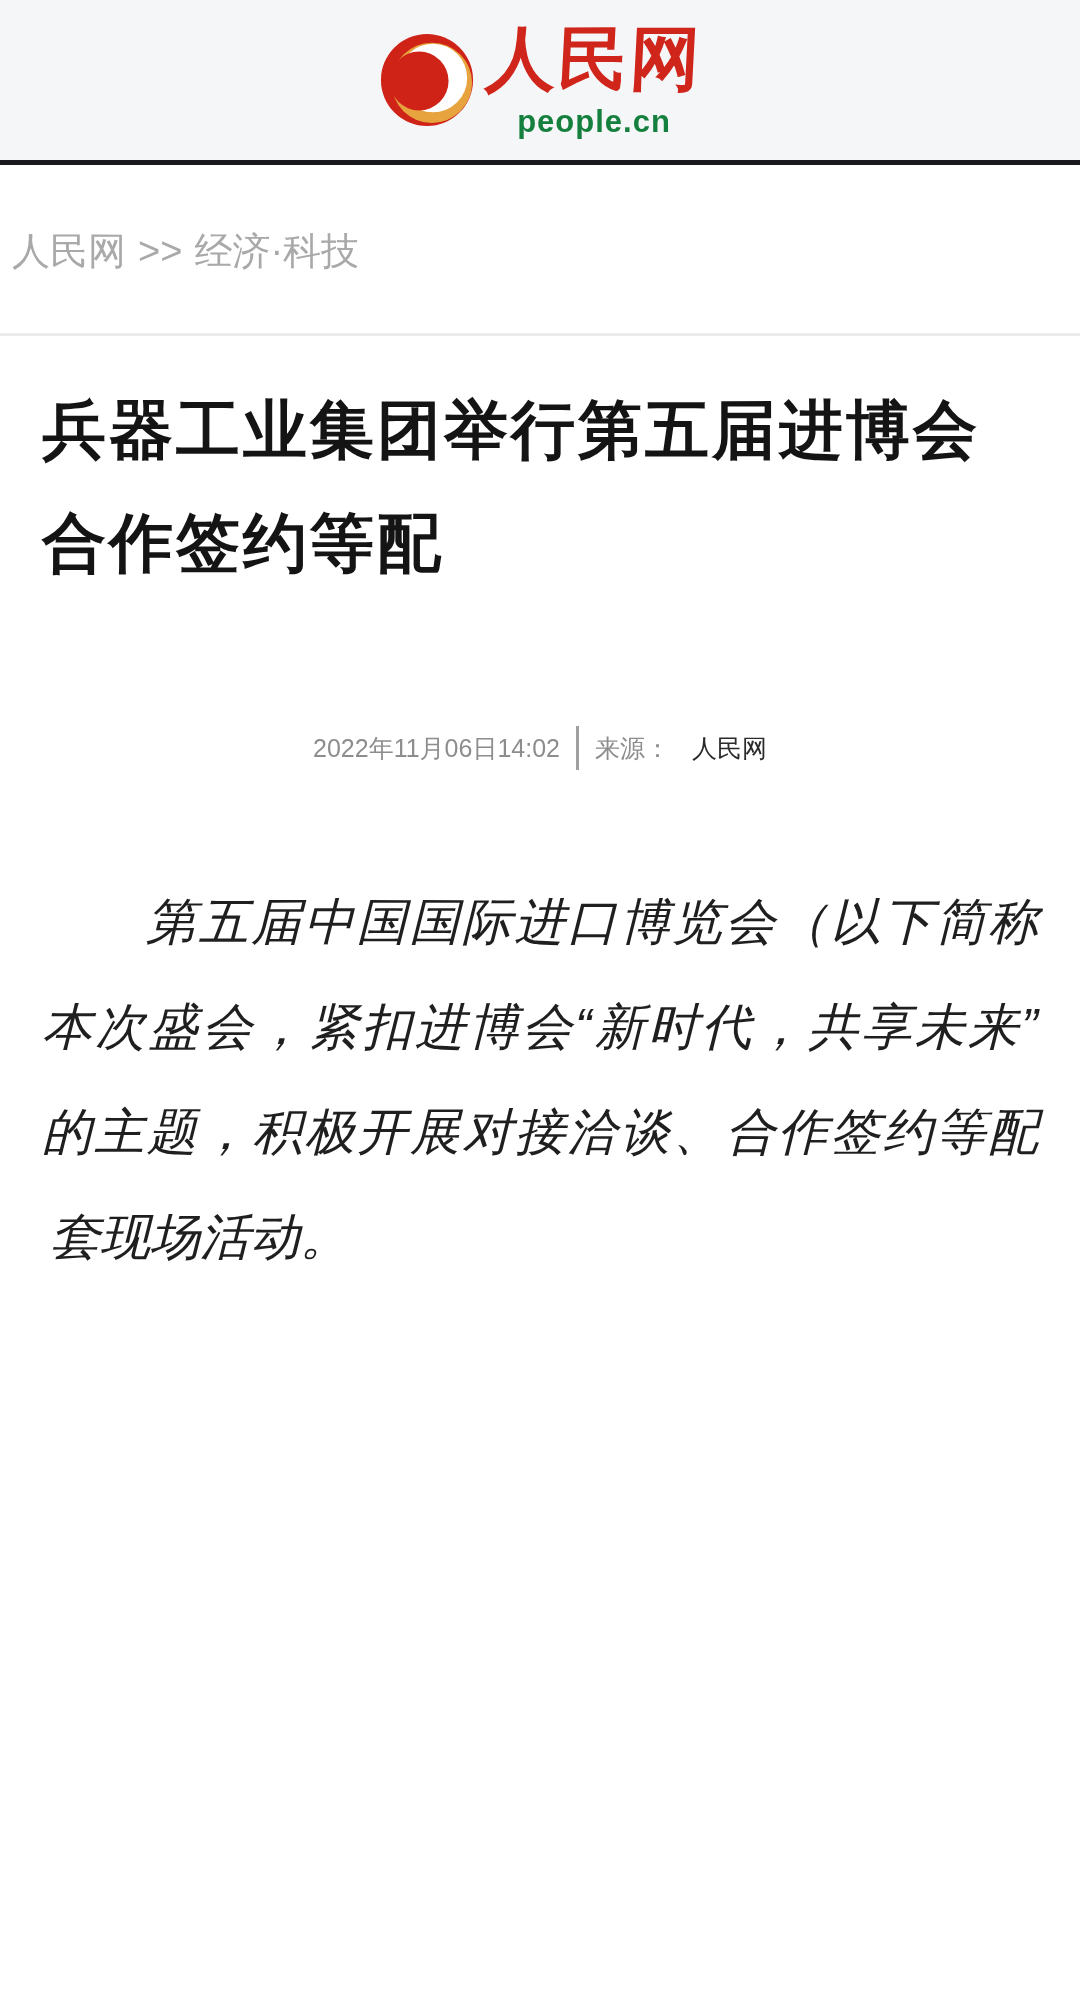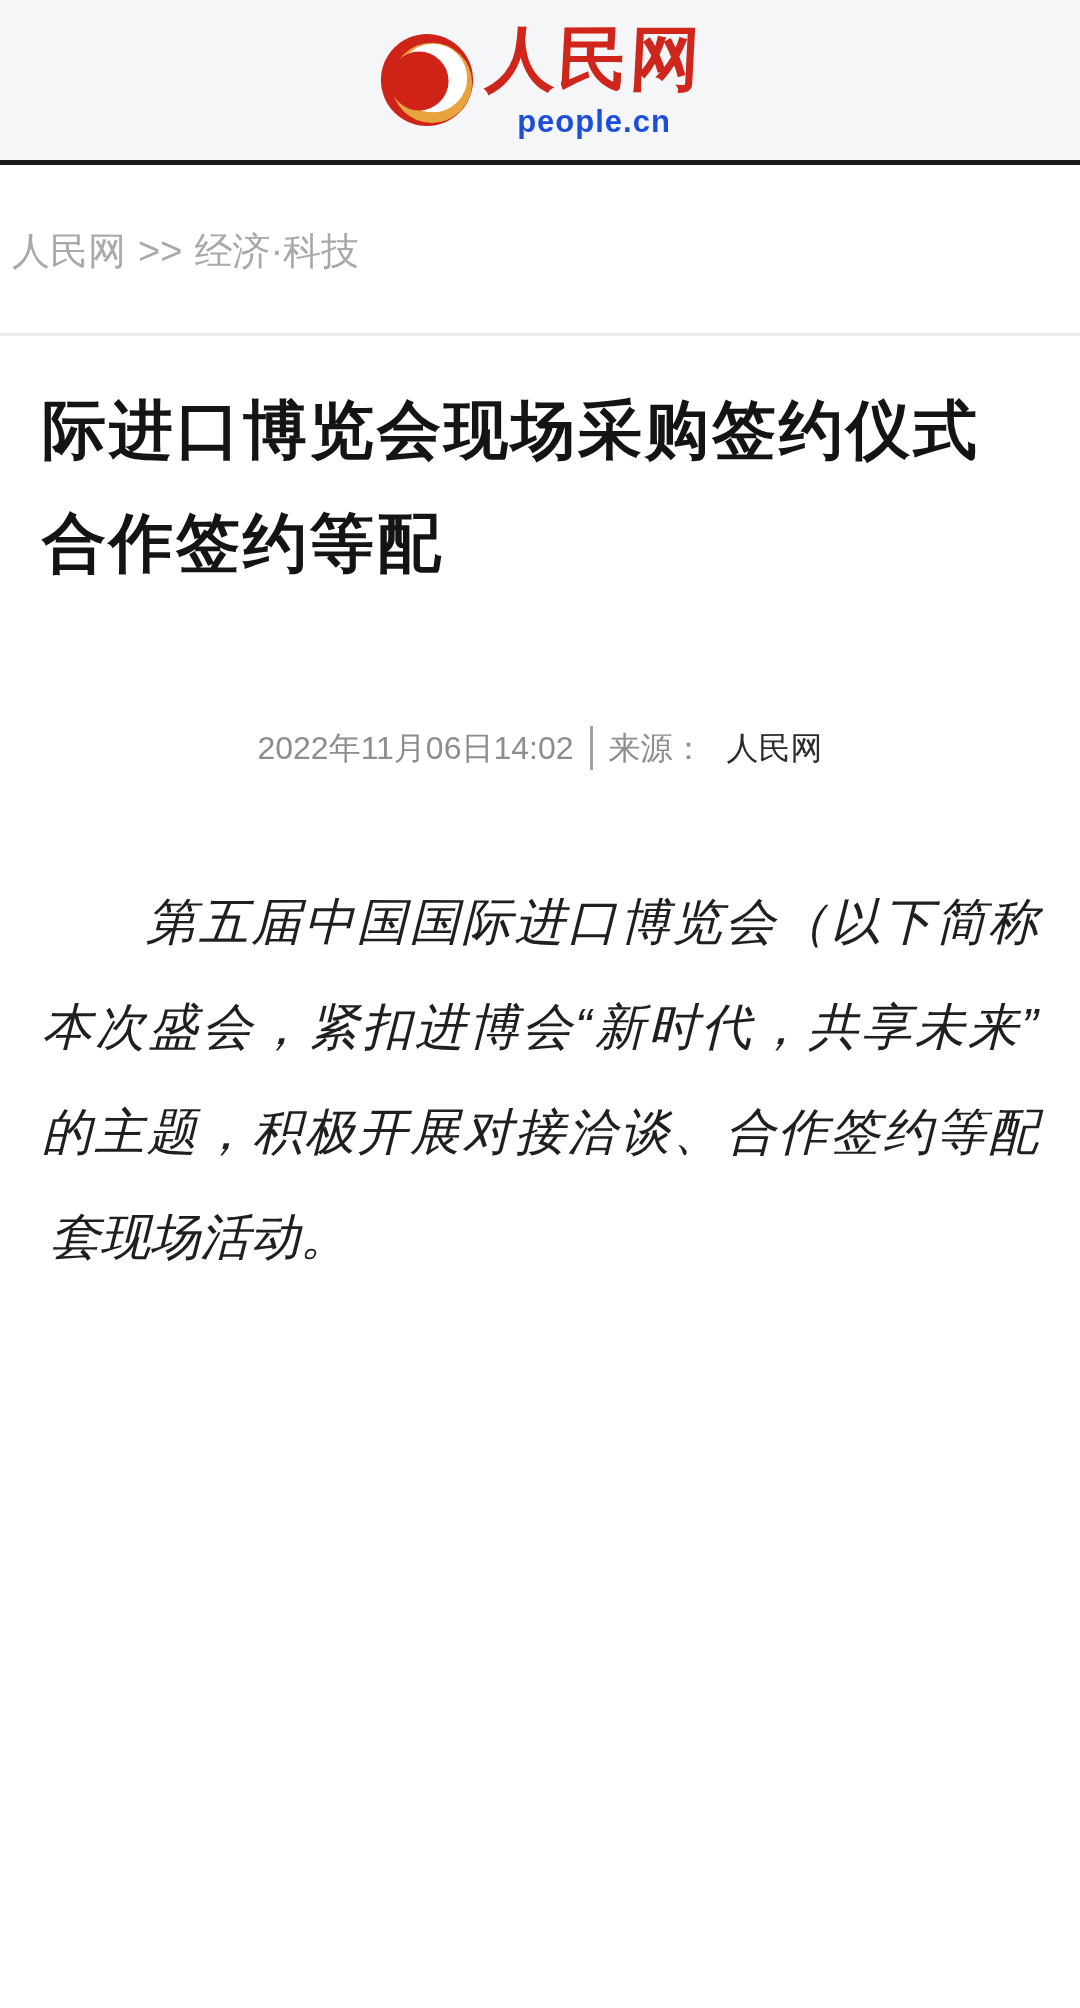--- a/index.html
+++ b/index.html
@@ -37,21 +37,21 @@
     font-size: 70px;
     font-weight: 900;
     color: #d0251b;
     letter-spacing: 2px;
     line-height: 74px;
     transform: skewX(-3deg);
   }
   .logo-en {
     font-size: 31px;
     font-weight: 800;
-    color: #1d4ed8;
+    color: #15803d;
     letter-spacing: 1px;
     line-height: 32px;
     margin-top: 10px;
   }
   
   .breadcrumb {
     margin: 66px 0 0 12px;
     font-size: 38px;
     line-height: 40px;
     color: #a9a9a9;
@@ -72,21 +72,21 @@
     line-height: 113px;
     font-weight: 700;
     letter-spacing: 3px;
     color: #141414;
   }
   .meta-row {
     margin-top: 122px;
     display: flex;
     align-items: center;
     justify-content: center;
-    font-size: 32px;
+    font-size: 25px;
     color: #8d8d8d;
     gap: 16px;
     line-height: 52px;
   }
   .meta-bar {
     width: 3px;
     height: 44px;
     background: #a0a0a0;
   }
   .meta-source-name { color: #2b2b2b; margin-left: 6px; }
@@ -130,21 +130,21 @@
   <nav class="breadcrumb">
     <span class="crumb">人民网</span>
     <span>&gt;&gt;</span>
     <span class="crumb">经济·科技</span>
   </nav>
 
   <div class="rule"></div>
 
   <main>
     <h1 class="article-title">
-      <div>际进口博览会现场采购签约仪式</div>
+      <div>兵器工业集团举行第五届进博会</div>
       <div>合作签约等配</div>
     </h1>
 
     <div class="meta-row">
       <span>2022年11月06日14:02</span>
       <span class="meta-bar"></span>
       <span>来源：</span>
       <span class="meta-source-name">人民网</span>
     </div>
 

